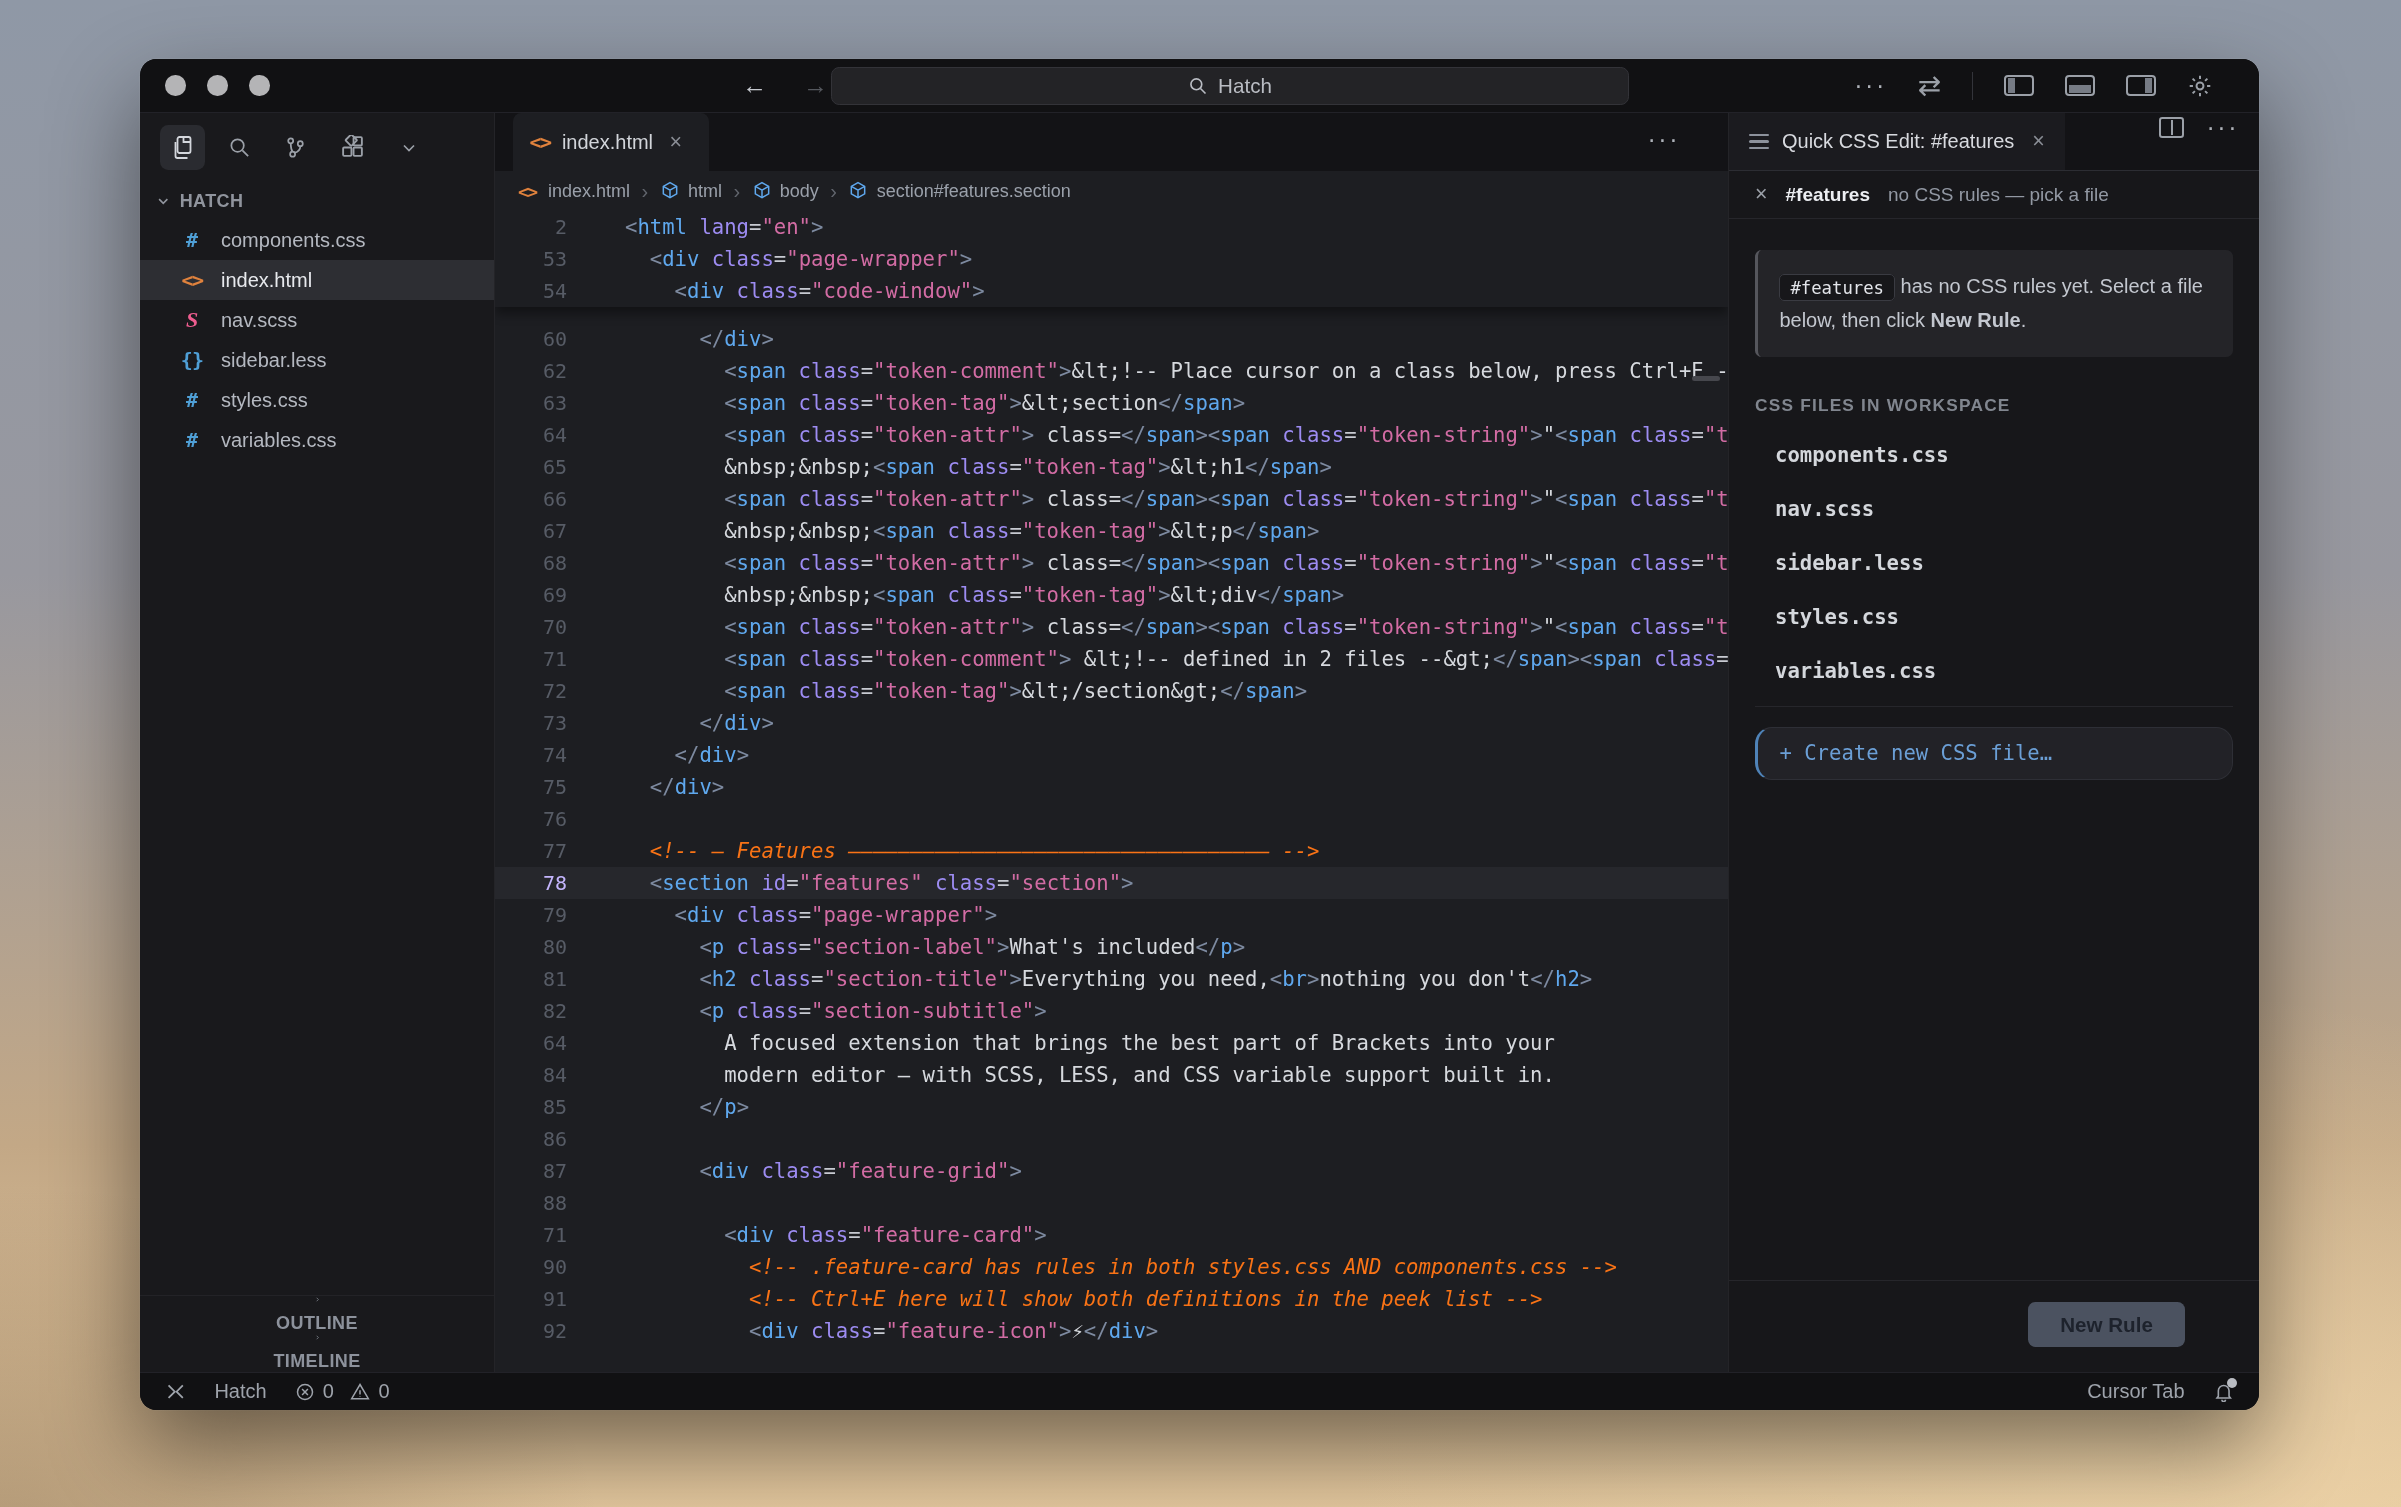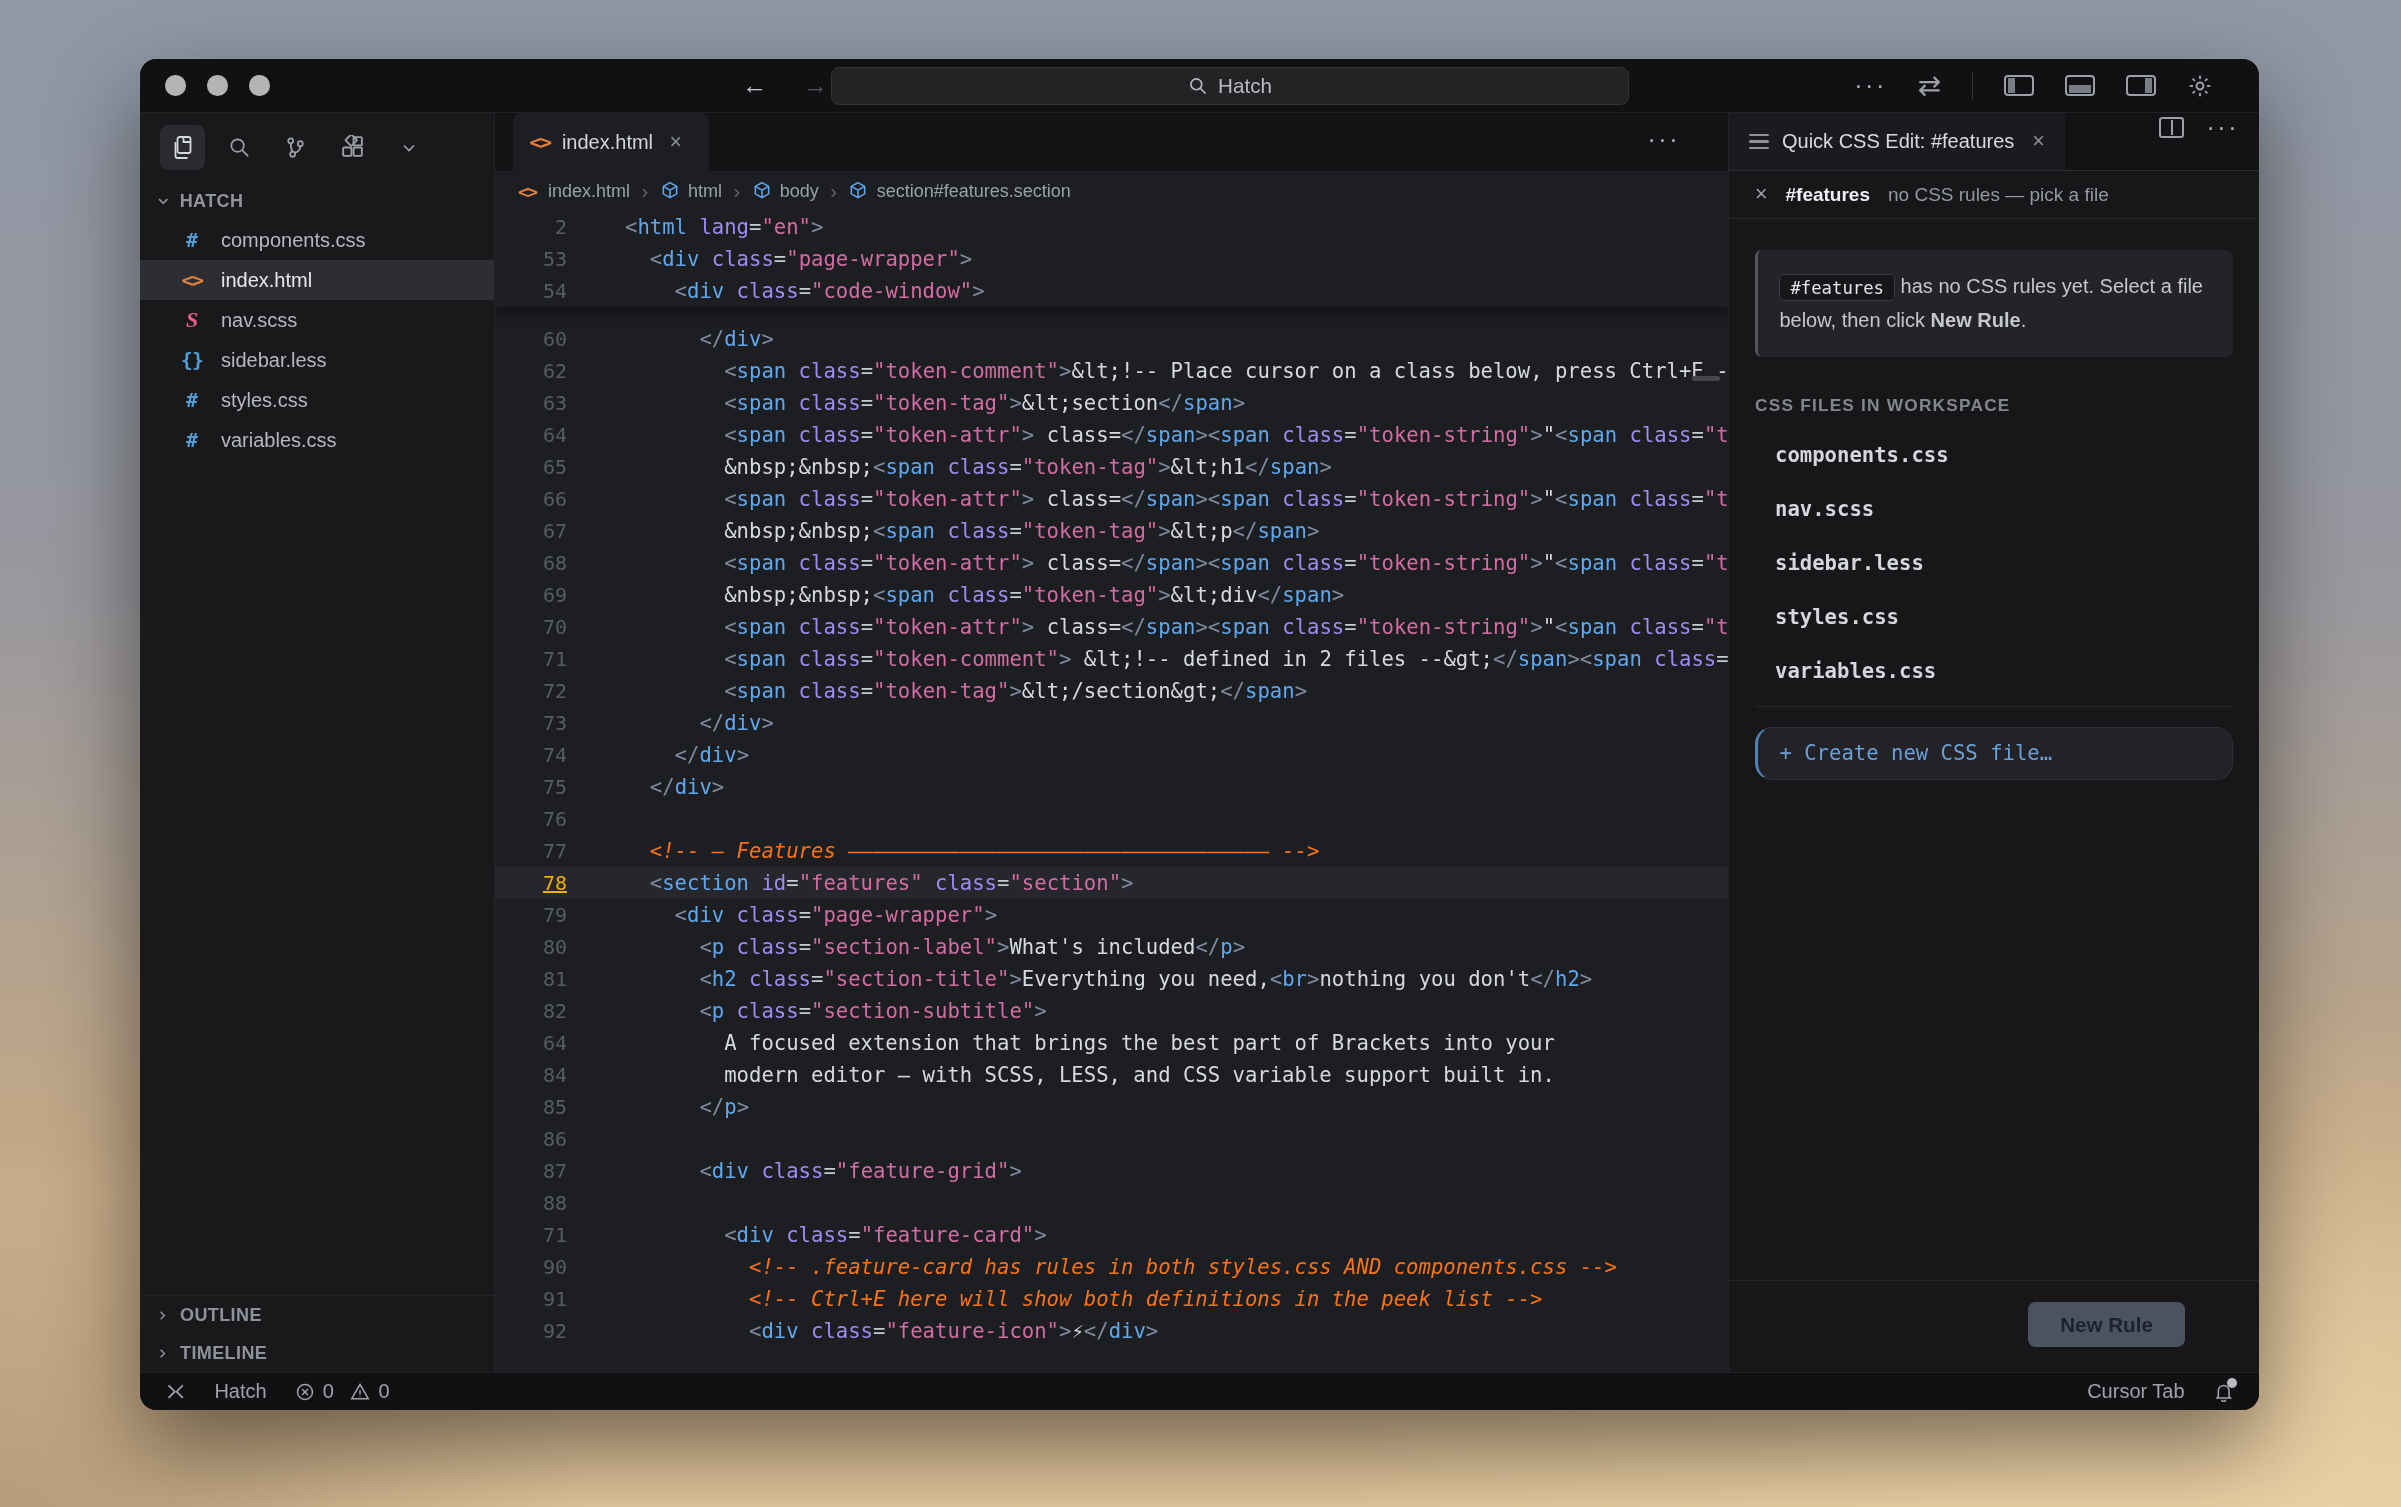--- a/index.html
+++ b/index.html
@@ -49,40 +49,40 @@
   .explorer-header{ height:38px; display:flex; align-items:center; gap:8.2px; padding:0 15px; color:#90949d; font-weight:700; font-size:18px; letter-spacing:0.4px;}
   .explorer-list{ flex:1; min-height:0;}
   .file-row{ height:40px; display:flex; align-items:center; gap:15px; padding:0 13px 0 38px; font-size:20px; color:#b4b8c0;}
   .file-row.selected{ background:#2d2e33; color:#e7e9ed;}
   .fico{ width:28px; text-align:center; font-family:"DejaVu Sans Mono", monospace; font-weight:700; font-size:20px;}
   .fico.hash{ color:#4f9fd6;}
   .fico.code{ color:#e0823d; letter-spacing:-1.6px;}
   .fico.sass{ color:#ee5d8f; font-style:italic; font-family:"Liberation Serif", serif; font-size:22px;}
   .fico.braces{ color:#4f9fd6; letter-spacing:-0.8px;}
   .side-bottom{ border-top:0.8px solid #232327;}
-  .side-sec{ height:38px; display:flex; align-items:center; gap:10px; padding:0 15px; color:#8d929c; font-weight:700; font-size:18px; letter-spacing:0.4px;}
+  .side-sec{ height:38px; display:flex; align-items:center; gap:10px; padding:0 15px; color:#8d929c; font-weight:700; font-size:18px; letter-spacing:0.4px;flex-direction:column;}
   
   .editor-col{ background:#1d1e22; display:flex; flex-direction:column; min-width:0; min-height:0;}
   .tabbar{ height:58px; background:#131316; display:flex; align-items:stretch; position:relative;}
   .tab{ width:196px; margin-left:18px; background:#1d1e22; border-radius:8.2px 8.2px 0 0; display:flex; align-items:center; gap:11.5px; padding:0 16.5px; font-size:20px; color:#d2d5da;}
   .tab .code-glyph{ color:#e0823d; font-family:"DejaVu Sans Mono", monospace; font-weight:700; letter-spacing:-1.6px;}
   .tab-close{ color:#8a8e96; font-size:21.4px; margin-left:5px;}
   .tabbar-more{ position:absolute; right:48px; top:11.5px;}
   .breadcrumb{ height:40px; display:flex; align-items:center; gap:11.5px; padding:0 23px; font-size:18px; color:#9aa0aa;}
   .crumb{ display:flex; align-items:center; gap:8.2px;}
   .crumb-sep{ color:#62666e; font-size:20px;}
   .cube{ stroke:#5fa8ee;}
   
   .code-area{ position:relative; flex:1; overflow:hidden; font-family:"DejaVu Sans Mono", monospace; font-size:20.6px;}
   .code-stream{ padding-top:112px;}
   .cl{ height:32px; line-height:32px; display:flex; white-space:pre;}
   .cl .ln{ flex:0 0 97px; text-align:right; padding-right:25px; color:#575c66; font-size:20px;}
   .cl .code{ flex:1; padding-left:33px; overflow:hidden;}
   .cl.cur{ background:#26272c;}
-  .cl.cur .ln{ color:#eab308;text-decoration:underline;}
+  .cl.cur .ln{ color:#c4b5fd;}
   .sticky{ position:absolute; top:0; left:0; right:0; background:#1d1e22; box-shadow:0 6.6px 10px rgba(0,0,0,.38);}
   .s-br{ color:#7d8aa0;}
   .s-tag{ color:#5fa8ee;}
   .s-attr{ color:#9d8cf2;}
   .s-op{ color:#c7cad1;}
   .s-str{ color:#d26ca4;}
   .s-txt{ color:#d6d9de;}
   .s-cmt{ color:#f97316; font-style:italic;}
   .scroll-dash{ position:absolute; right:8.2px; top:165px; width:28px; height:5px; border-radius:2.5px; background:#46474d;}
   

